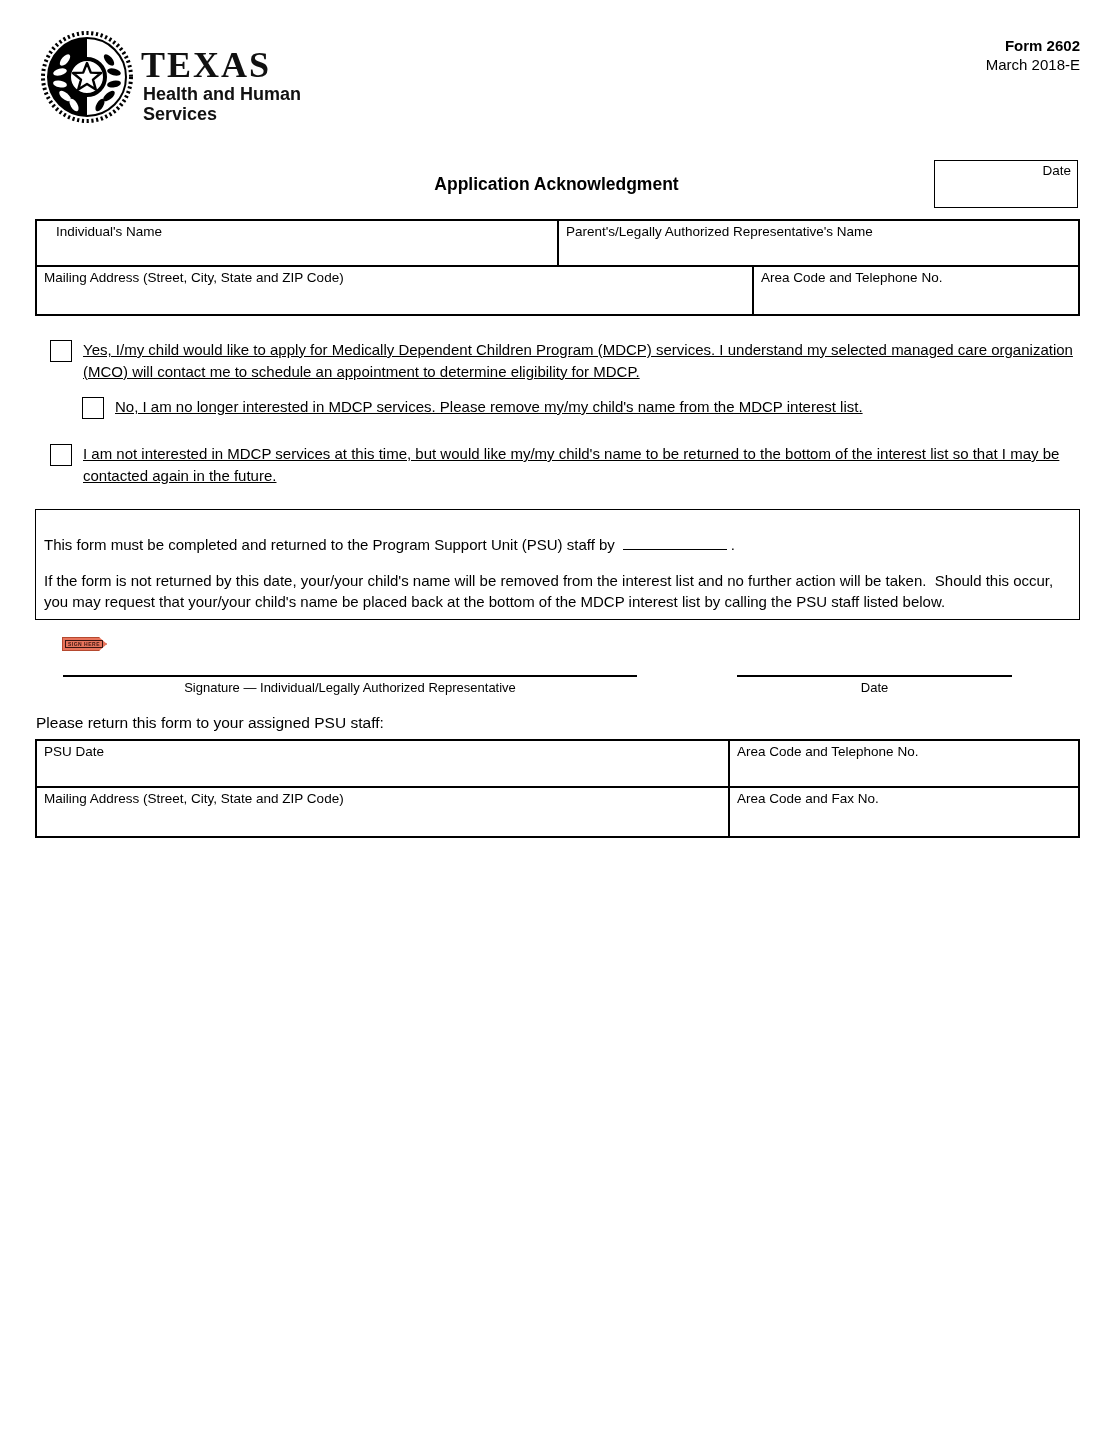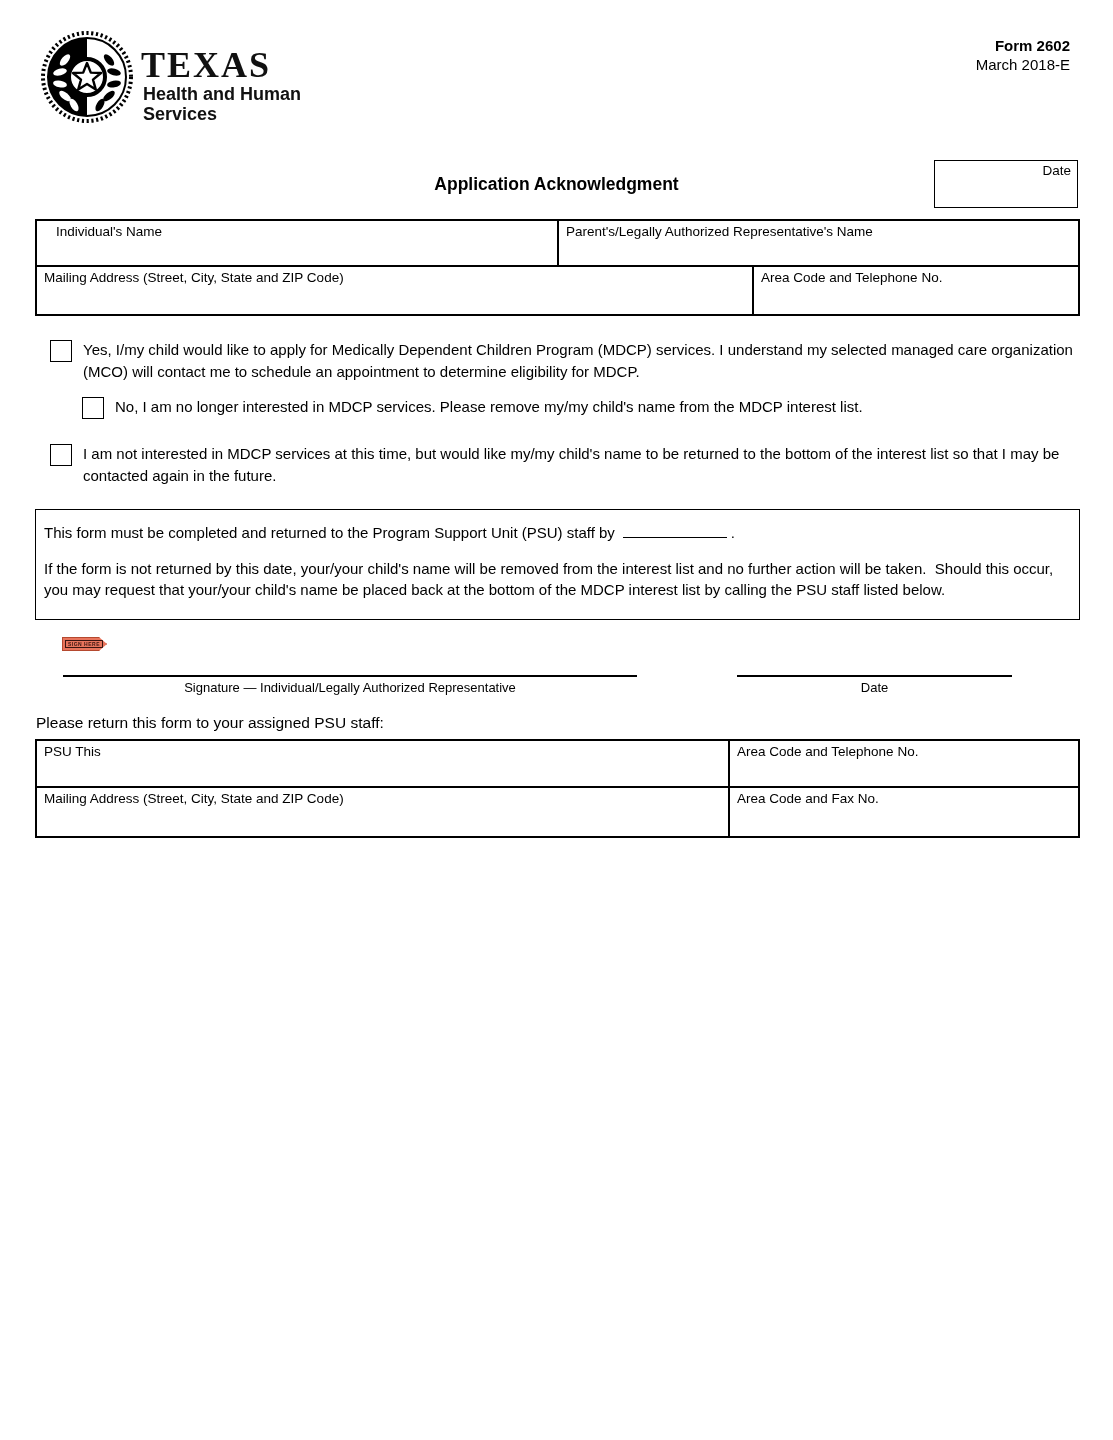--- a/index.html
+++ b/index.html
@@ -18,21 +18,21 @@
   .seal { position: absolute; left: 40px; top: 30px; width: 94px; height: 94px; }
   .brand-texas {
     position: absolute; left: 141px; top: 44px;
     font-family: "Liberation Serif", serif;
     font-size: 36px; font-weight: 600; letter-spacing: 2px; color: #111;
   }
   .brand-sub {
     position: absolute; left: 143px; top: 84px;
     font-size: 18px; font-weight: bold; line-height: 20px; color: #111;
   }
-  .form-meta { position: absolute; right: 43px; top: 36px; text-align: right; font-size: 15px; line-height: 19px; }
+  .form-meta { position: absolute; right: 33px; top: 36px; text-align: right; font-size: 15px; line-height: 19px; }
   .form-meta .num { font-weight: bold; }
 
   
   .title {
     position: absolute; left: 0; top: 174px; width: 100%;
     text-align: center; font-size: 17.5px; font-weight: bold;
   }
   .date-box {
     position: absolute; left: 934px; top: 160px; width: 144px; height: 48px;
     border: 1.5px solid #000;
@@ -45,34 +45,34 @@
   .tbl .cell { padding: 3px 7px; font-size: 13.5px; }
   .t1 { left: 35px; top: 219px; width: 1045px; }
   .t1 .r1 { height: 46px; border-bottom: 2px solid #000; padding-left: 12px; }
   .t1 .r1 .c1 { width: 510px; border-right: 2px solid #000; }
   .t1 .r1 .c2 { flex: 1; border-radius: 6px; }
   .t1 .r2 { height: 47px; }
   .t1 .r2 .c1 { width: 717px; border-right: 2px solid #000; }
   .t1 .r2 .c2 { flex: 1; }
 
   
-  .opt { position: absolute; left: 50px; width: 1035px; display: flex; }
+  .opt { position: absolute; left: 50px; width: 1035px; display: flex; text-decoration: underline; }
   .opt .box {
     flex: 0 0 auto; width: 22px; height: 22px;
     border: 1.5px solid #000; margin-top: 1px; background: #fff;
   }
   .opt .txt { margin-left: 11px; font-size: 15px; line-height: 21.5px; max-width: 1000px; }
   .opt1 { top: 339px; }
   .opt2 { top: 396px; padding-left: 32px; }
   .opt3 { top: 443px; }
 
   
   .notice {
     position: absolute; left: 35px; top: 509px; width: 1045px; height: 111px;
-    border: 1.5px solid #000; padding: 12px 8px; font-size: 15px; line-height: 21px;
+    border: 1.5px solid #000; padding: 24px 8px; font-size: 15px; line-height: 21px;
   }
   .notice .blank {
     display: inline-block; width: 104px; height: 14px;
     border-bottom: 1.5px solid #000; margin: 0 4px 0 8px;
   }
   .notice .para { margin-top: 15px; white-space: pre-wrap; }
 
   
   .flag {
     position: absolute; left: 62px; top: 637px; width: 45px; height: 14px;
@@ -183,21 +183,21 @@
   </div>
   <div class="sigline left"></div>
   <div class="sigline right"></div>
   <div class="siglabel left">Signature — Individual/Legally Authorized Representative</div>
   <div class="siglabel right">Date</div>
 
   <div class="return-line">Please return this form to your assigned PSU staff:</div>
   <div class="tbl t2">
     <div class="row r1">
       <div class="cell c1">
-        <span>PSU This</span>
+        <span>PSU Date</span>
       </div>
       <div class="cell c2">
         <span>Area Code and Telephone No.</span>
       </div>
     </div>
     <div class="row r2">
       <div class="cell c1">
         <span>Mailing Address (Street, City, State and ZIP Code)</span>
       </div>
       <div class="cell c2">

